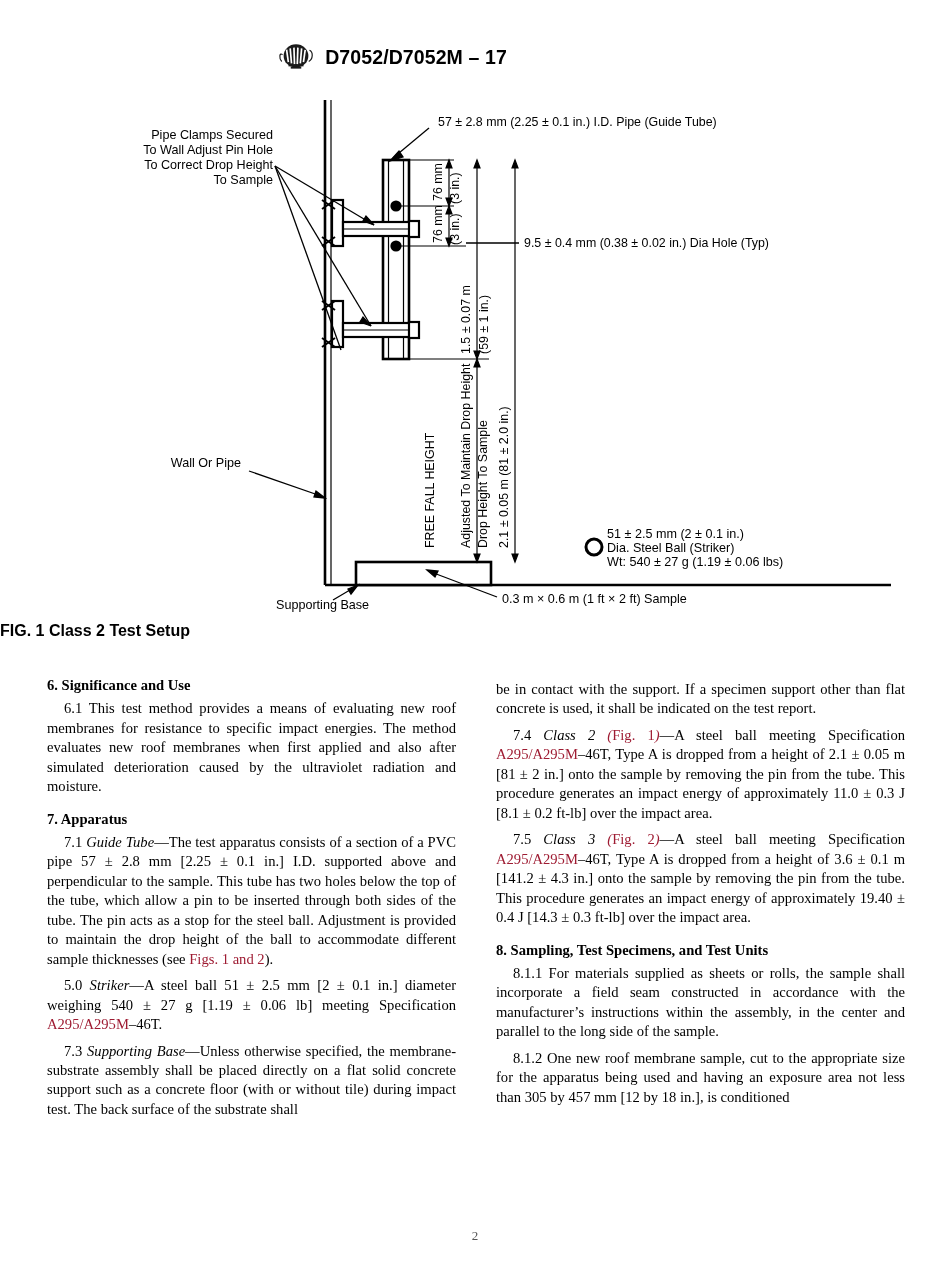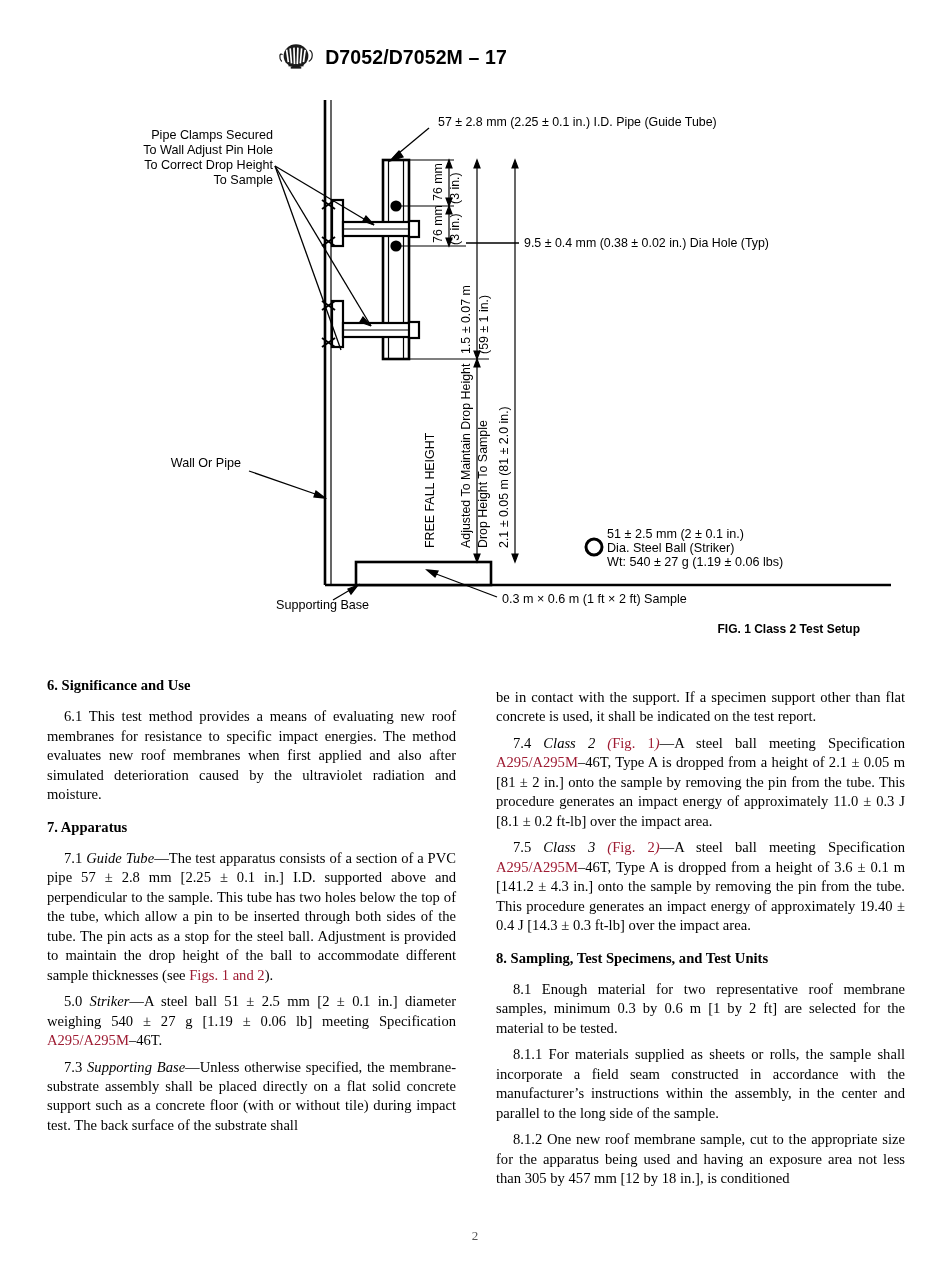--- a/index.html
+++ b/index.html
@@ -49,24 +49,24 @@
     width: 876px;
     height: 560px;
   }
   .figure-svg { display: block; }
 
   .fig-caption {
     position: absolute;
     top: 622px;
     left: 0;
     width: 860px;
-    text-align: right;
+    text-align: left;
     font-family: "Liberation Sans", sans-serif;
     font-weight: bold;
-    font-size: 12px;
+    font-size: 16px;
   }
 
   
   .columns {
     position: absolute;
     top: 676px;
     left: 47px;
     width: 858px;
     display: flex;
     gap: 40px;
@@ -87,21 +87,21 @@
     margin: 0;
     padding: 0;
     font-size: 14.6px;
     line-height: 1.335;
     text-align: justify;
     text-indent: 17px;
     -webkit-hyphens: none;
     hyphens: none;
   }
   p.para + p.para { margin-top: 7px; }
-  p.para.tight { margin-top: 12px; }
+  p.para.tight { margin-top: 4px; }
   .ital { font-style: italic; }
   .lnk { color: #9e1b32; }
 
   
   .page-number {
     position: absolute;
     bottom: 28px;
     left: 0;
     width: 950px;
     text-align: center;
@@ -305,21 +305,20 @@
   <div class="col">
 
     <p class="para tight" style="text-indent:0">be in contact with the support. If a specimen support other than flat concrete is used, it shall be indicated on the test report.</p>
 
     <p class="para"><span>7.4 </span><span class="ital">Class 2</span><span class="ital lnk"> (</span><span class="lnk">Fig. 1</span><span class="ital lnk">)</span><span>—A steel ball meeting Specification </span><span class="lnk">A295/A295M</span><span>–46T, Type A is dropped from a height of 2.1 ± 0.05 m [81 ± 2 in.] onto the sample by removing the pin from the tube. This procedure generates an impact energy of approximately 11.0 ± 0.3 J [8.1 ± 0.2 ft-lb] over the impact area.</span></p>
 
     <p class="para"><span>7.5 </span><span class="ital">Class 3</span><span class="ital lnk"> (</span><span class="lnk">Fig. 2</span><span class="ital lnk">)</span><span>—A steel ball meeting Specification </span><span class="lnk">A295/A295M</span><span>–46T, Type A is dropped from a height of 3.6 ± 0.1 m [141.2 ± 4.3 in.] onto the sample by removing the pin from the tube. This procedure generates an impact energy of approximately 19.40 ± 0.4 J [14.3 ± 0.3 ft-lb] over the impact area.</span></p>
 
     <h2 class="sec-head spaced">8.  Sampling, Test Specimens, and Test Units</h2>
 
-    <p class="para tight">8.1  Enough material for two representative roof membrane samples, minimum 0.3 by 0.6 m [1 by 2 ft] are selected for the material to be tested.</p>
 
     <p class="para tight">8.1.1  For materials supplied as sheets or rolls, the sample shall incorporate a field seam constructed in accordance with the manufacturer’s instructions within the assembly, in the center and parallel to the long side of the sample.</p>
 
     <p class="para tight">8.1.2  One new roof membrane sample, cut to the appropriate size for the apparatus being used and having an exposure area not less than 305 by 457 mm [12 by 18 in.], is conditioned</p>
 
   </div>
 </div>
 
 <div class="page-number">2</div>
 

